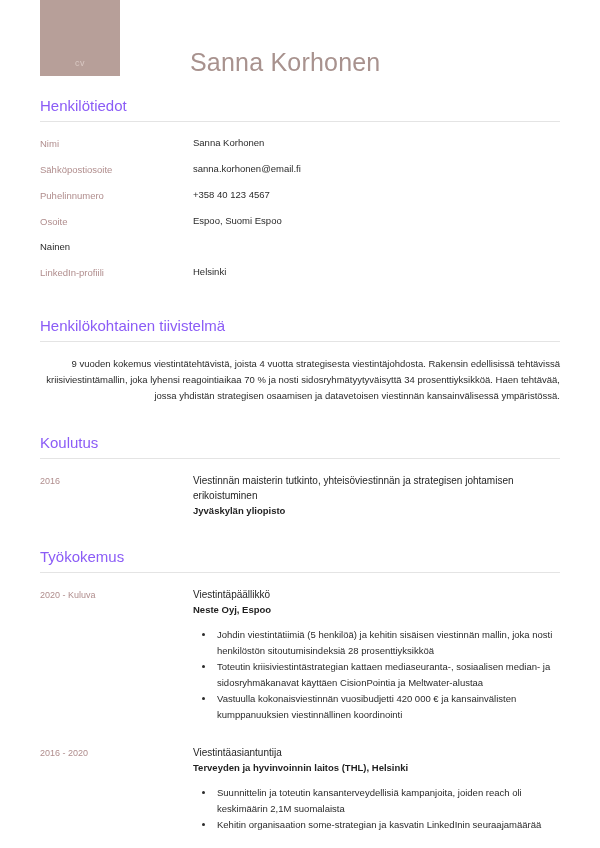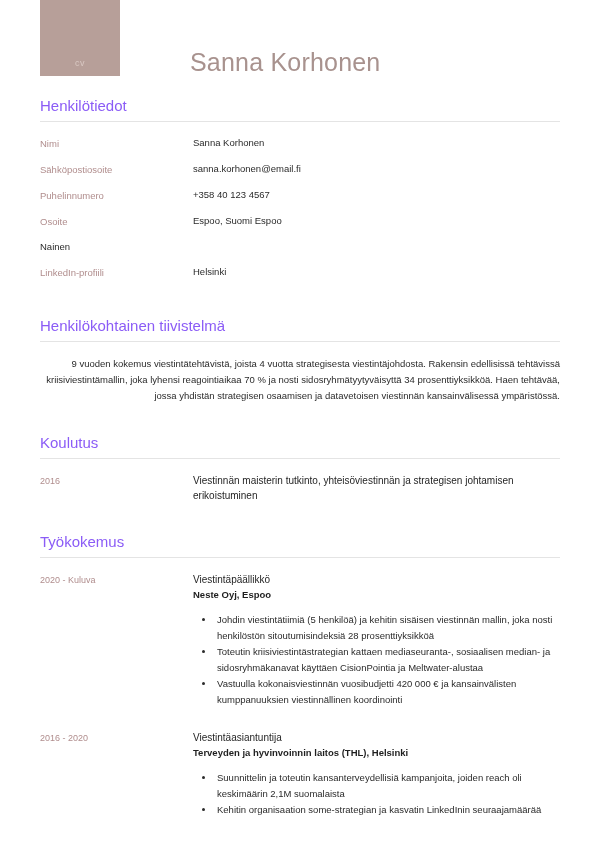--- a/index.html
+++ b/index.html
@@ -212,20 +212,21 @@
   <div class="spacer-lg"></div>
 
   <div class="section">
     <h2 class="section-title">Koulutus</h2>
     <hr class="section-rule">
 
     <div class="entry">
       <div class="entry-date">2016</div>
       <div class="entry-body">
         <div class="entry-heading">Viestinnän maisterin tutkinto, yhteisöviestinnän ja strategisen johtamisen erikoistuminen</div>
+        <div class="entry-sub">Jyväskylän yliopisto</div>
       </div>
     </div>
   </div>
 
   <div class="spacer-md"></div>
 
   <div class="section">
     <h2 class="section-title">Työkokemus</h2>
     <hr class="section-rule">
 

